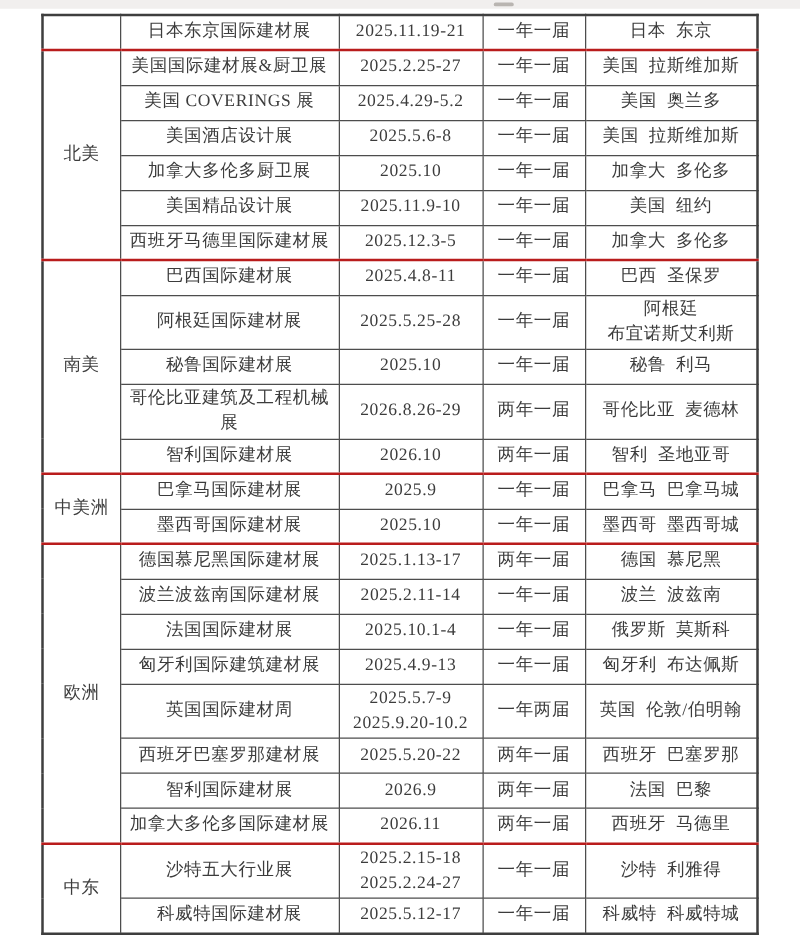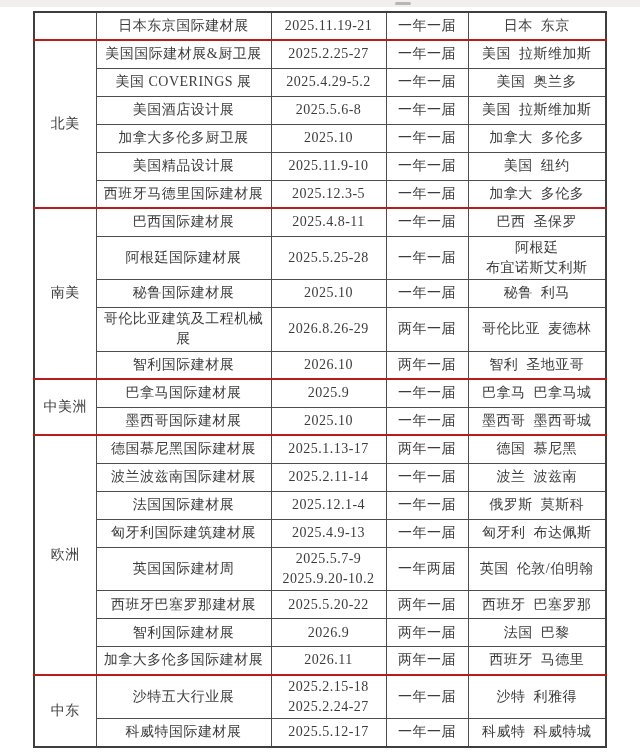--- a/index.html
+++ b/index.html
@@ -170,21 +170,21 @@
           <td>德国  慕尼黑</td>
         </tr>
         <tr class="row-single">
           <td>波兰波兹南国际建材展</td>
           <td>2025.2.11-14</td>
           <td>一年一届</td>
           <td>波兰  波兹南</td>
         </tr>
         <tr class="row-single">
           <td>法国国际建材展</td>
-          <td>2025.12.1-4</td>
+          <td>2025.10.1-4</td>
           <td>一年一届</td>
           <td>俄罗斯  莫斯科</td>
         </tr>
         <tr class="row-single">
           <td>匈牙利国际建筑建材展</td>
           <td>2025.4.9-13</td>
           <td>一年一届</td>
           <td>匈牙利  布达佩斯</td>
         </tr>
         <tr class="row-tall">

